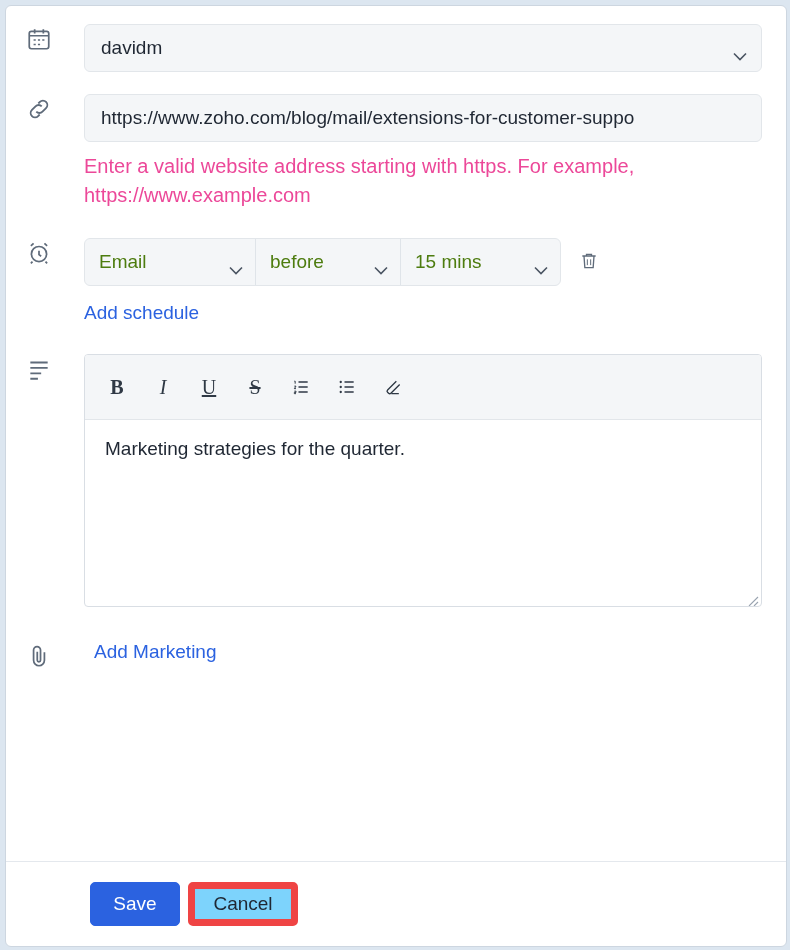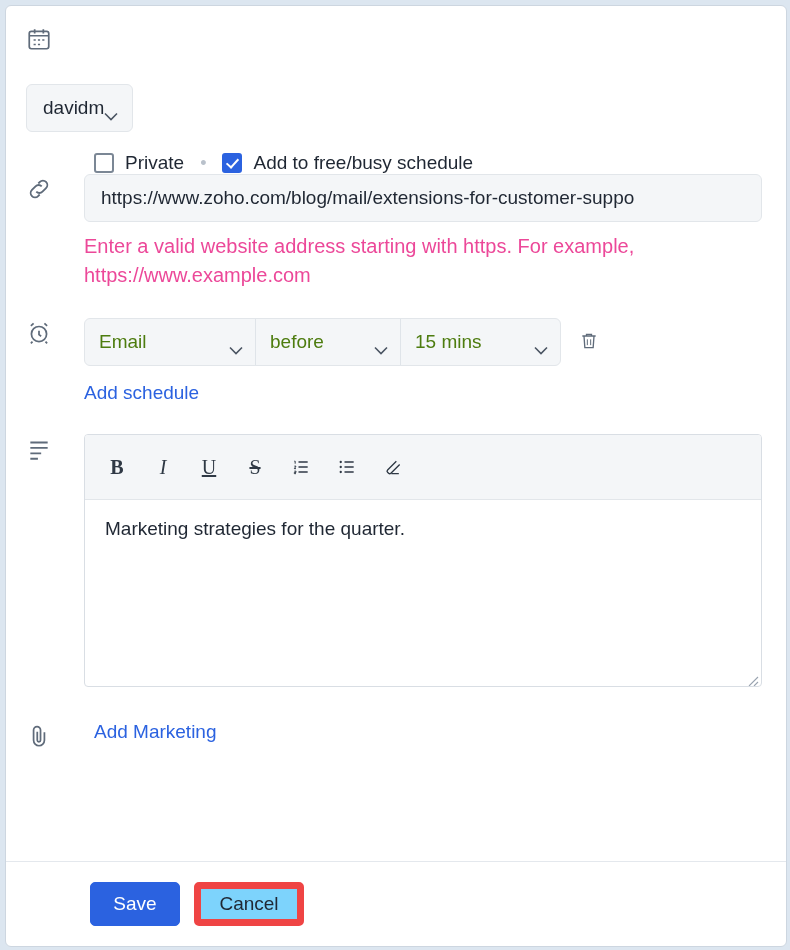--- a/index.html
+++ b/index.html
@@ -49,21 +49,21 @@
     width: 26px;
     height: 26px;
     color: #5f6b7a;
     display: block;
   }
   .field {
     flex: 1 1 auto;
   }
 
   
-  .row-calendar { margin-top: 18px; flex-direction: column; }
+  .row-calendar { margin-top: 18px; }
   .select-big {
     height: 48px;
     background: #f4f6f8;
     border: 1px solid #e2e6ea;
     border-radius: 6px;
     display: flex;
     align-items: center;
     justify-content: space-between;
     padding: 0 14px 0 16px;
     font-size: 19px;
@@ -247,21 +247,21 @@
     padding-left: 10px;
     display: inline-block;
   }
 
   
   .footer {
     flex: 0 0 auto;
     border-top: 1px solid #e4e8ed;
     padding: 20px 24px;
     display: flex;
-    gap: 14px;
+    gap: 8px;
     align-items: center;
   }
   .btn {
     height: 44px;
     border-radius: 5px;
     font-size: 19px;
     display: inline-flex;
     align-items: center;
     justify-content: center;
     box-sizing: border-box;
@@ -310,33 +310,20 @@
             <svg viewBox="0 0 14 9" fill="none" stroke="currentColor" stroke-width="1.6">
                 <path d="M1 1.5 L7 7.5 L13 1.5"></path>
               </svg>
           </span>
         </div>
       </div>
     </div>
 
     <div class="row row-checks">
       <div class="gutter"></div>
-      <div class="field">
-        <div class="checks">
-          <label class="check-item">
-            <span class="box"></span>
-            <span>Private</span>
-          </label>
-          <span class="dot-sep">•</span>
-          <label class="check-item">
-            <span class="box checked"></span>
-            <span>Add to free/busy schedule</span>
-          </label>
-        </div>
-      </div>
     </div>
 
     <div class="row row-url">
       <div class="gutter">
         <span class="icon">
           <svg viewBox="0 0 24 24" fill="none" stroke="currentColor" stroke-width="1.7">
             <path d="M9.5 14.5a4 4 0 0 0 5.7 0l3.3-3.3a4 4 0 1 0-5.7-5.7l-1.4 1.4"></path>
             <path d="M14.5 9.5a4 4 0 0 0-5.7 0l-3.3 3.3a4 4 0 0 0 5.7 5.7l1.4-1.4"></path>
           </svg>
         </span>

